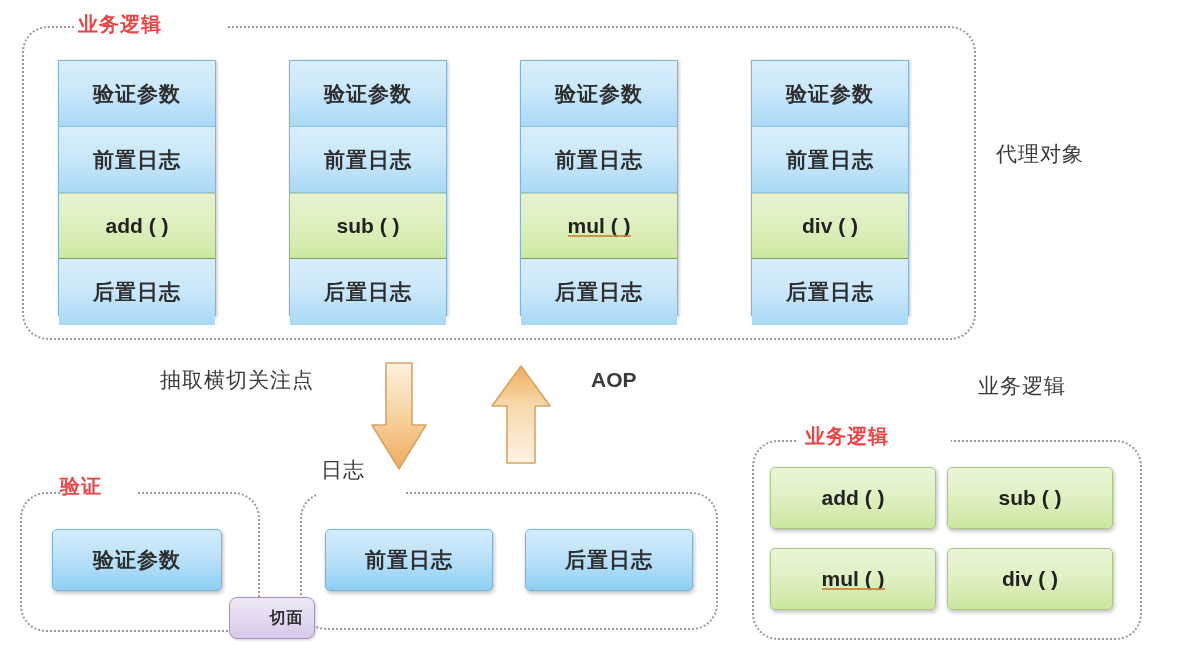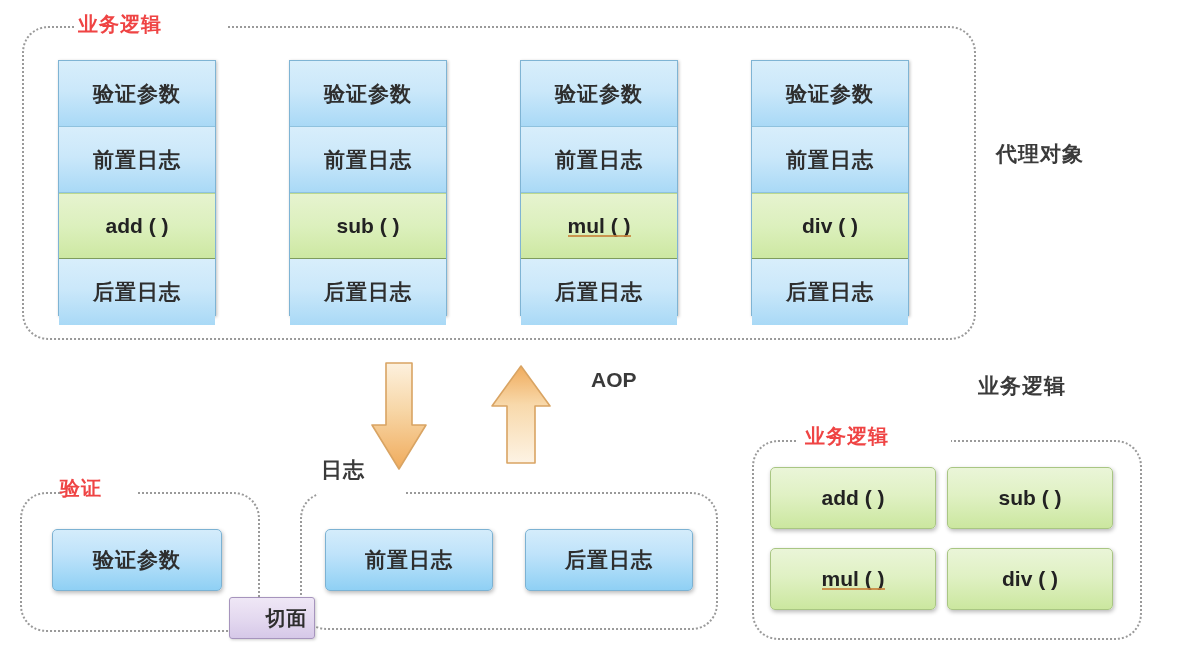--- a/index.html
+++ b/index.html
@@ -35,21 +35,21 @@
     color:#ef4444;
     letter-spacing:1px;
     white-space:nowrap;
     line-height:1;
   }
 
   
   .floatlabel{
     position:absolute;
     font-size:21px;
-    font-weight:bold;
+    font-weight:normal;
     color:#3a3a3a;
     letter-spacing:1px;
     white-space:nowrap;
     line-height:1;
   }
   .floatlabel.latin{font-weight:bold;letter-spacing:0;margin-left:7px;}
 
   
   .stack{
     position:absolute;
@@ -118,23 +118,23 @@
     background:#c8843c;
     opacity:.85;
   }
 
   
   .badge{
     position:absolute;
     box-sizing:border-box;
     background:linear-gradient(to bottom,#efe7f6 0%,#e3d8ef 55%,#d6c8e8 100%);
     border:1px solid #a694bd;
-    border-radius:3px;
+    border-radius:8px;
     display:flex;align-items:center;justify-content:center;
-    font-size:20px;font-weight:bold;color:#2e2e2e;letter-spacing:1px;
+    font-size:16px;font-weight:bold;color:#2e2e2e;letter-spacing:1px;
     box-shadow:1px 1px 3px rgba(0,0,0,.2);
     z-index:8;
     padding-left:29px;
   }
 
   
   .arrow{position:absolute;}
   .arrow svg{display:block;overflow:visible;}
 </style>
 </head>
@@ -172,20 +172,21 @@
     <div class="cell blue">后置日志</div>
   </div>
 
   <div class="stack" style="left:751px;top:60px;width:158px;height:256px;">
     <div class="cell blue">验证参数</div>
     <div class="cell blue">前置日志</div>
     <div class="cell green">div ( )</div>
     <div class="cell blue">后置日志</div>
   </div>
 
+  <div class="floatlabel" style="left:160px;top:369px;">抽取横切关注点</div>
 
   <div class="floatlabel" style="left:321px;top:459px;">日志</div>
 
   <div class="floatlabel latin" style="left:584px;top:369px;">AOP</div>
 
   <div class="floatlabel" style="left:978px;top:375px;">业务逻辑</div>
 
   <div class="arrow" style="left:369px;top:361px;width:60px;height:112px;">
     <svg width="60" height="112" viewBox="0 0 60 112">
       <defs>
@@ -208,21 +209,21 @@
           <stop offset="100%" stop-color="#fdf3e4"></stop>
         </linearGradient>
       </defs>
       <path d="M32,2 L61,42 L46,42 L46,99 L18,99 L18,42 L3,42 Z" fill="url(#gradUp)" stroke="#d9a463" stroke-width="1.6" stroke-linejoin="round"></path>
     </svg>
   </div>
 
   <div class="group" style="left:20px;top:492px;width:240px;height:140px;">
     <div class="group-gap" style="left:38px;width:78px;"></div>
   </div>
-  <div class="group-title" style="left:60px;top:478px;">验证</div>
+  <div class="group-title" style="left:60px;top:478px;font-family:Liberation Mono, monospace;">验证</div>
 
   <div class="box blue" style="left:52px;top:529px;width:170px;height:62px;">验证参数</div>
 
   <div class="group" style="left:300px;top:492px;width:418px;height:138px;">
     <div class="group-gap" style="left:16px;width:88px;"></div>
   </div>
   <div class="group-title" style="left:333px;top:459px;opacity:0;">日志</div>
 
   <div class="box blue" style="left:325px;top:529px;width:168px;height:62px;">前置日志</div>
   <div class="box blue" style="left:525px;top:529px;width:168px;height:62px;">后置日志</div>

